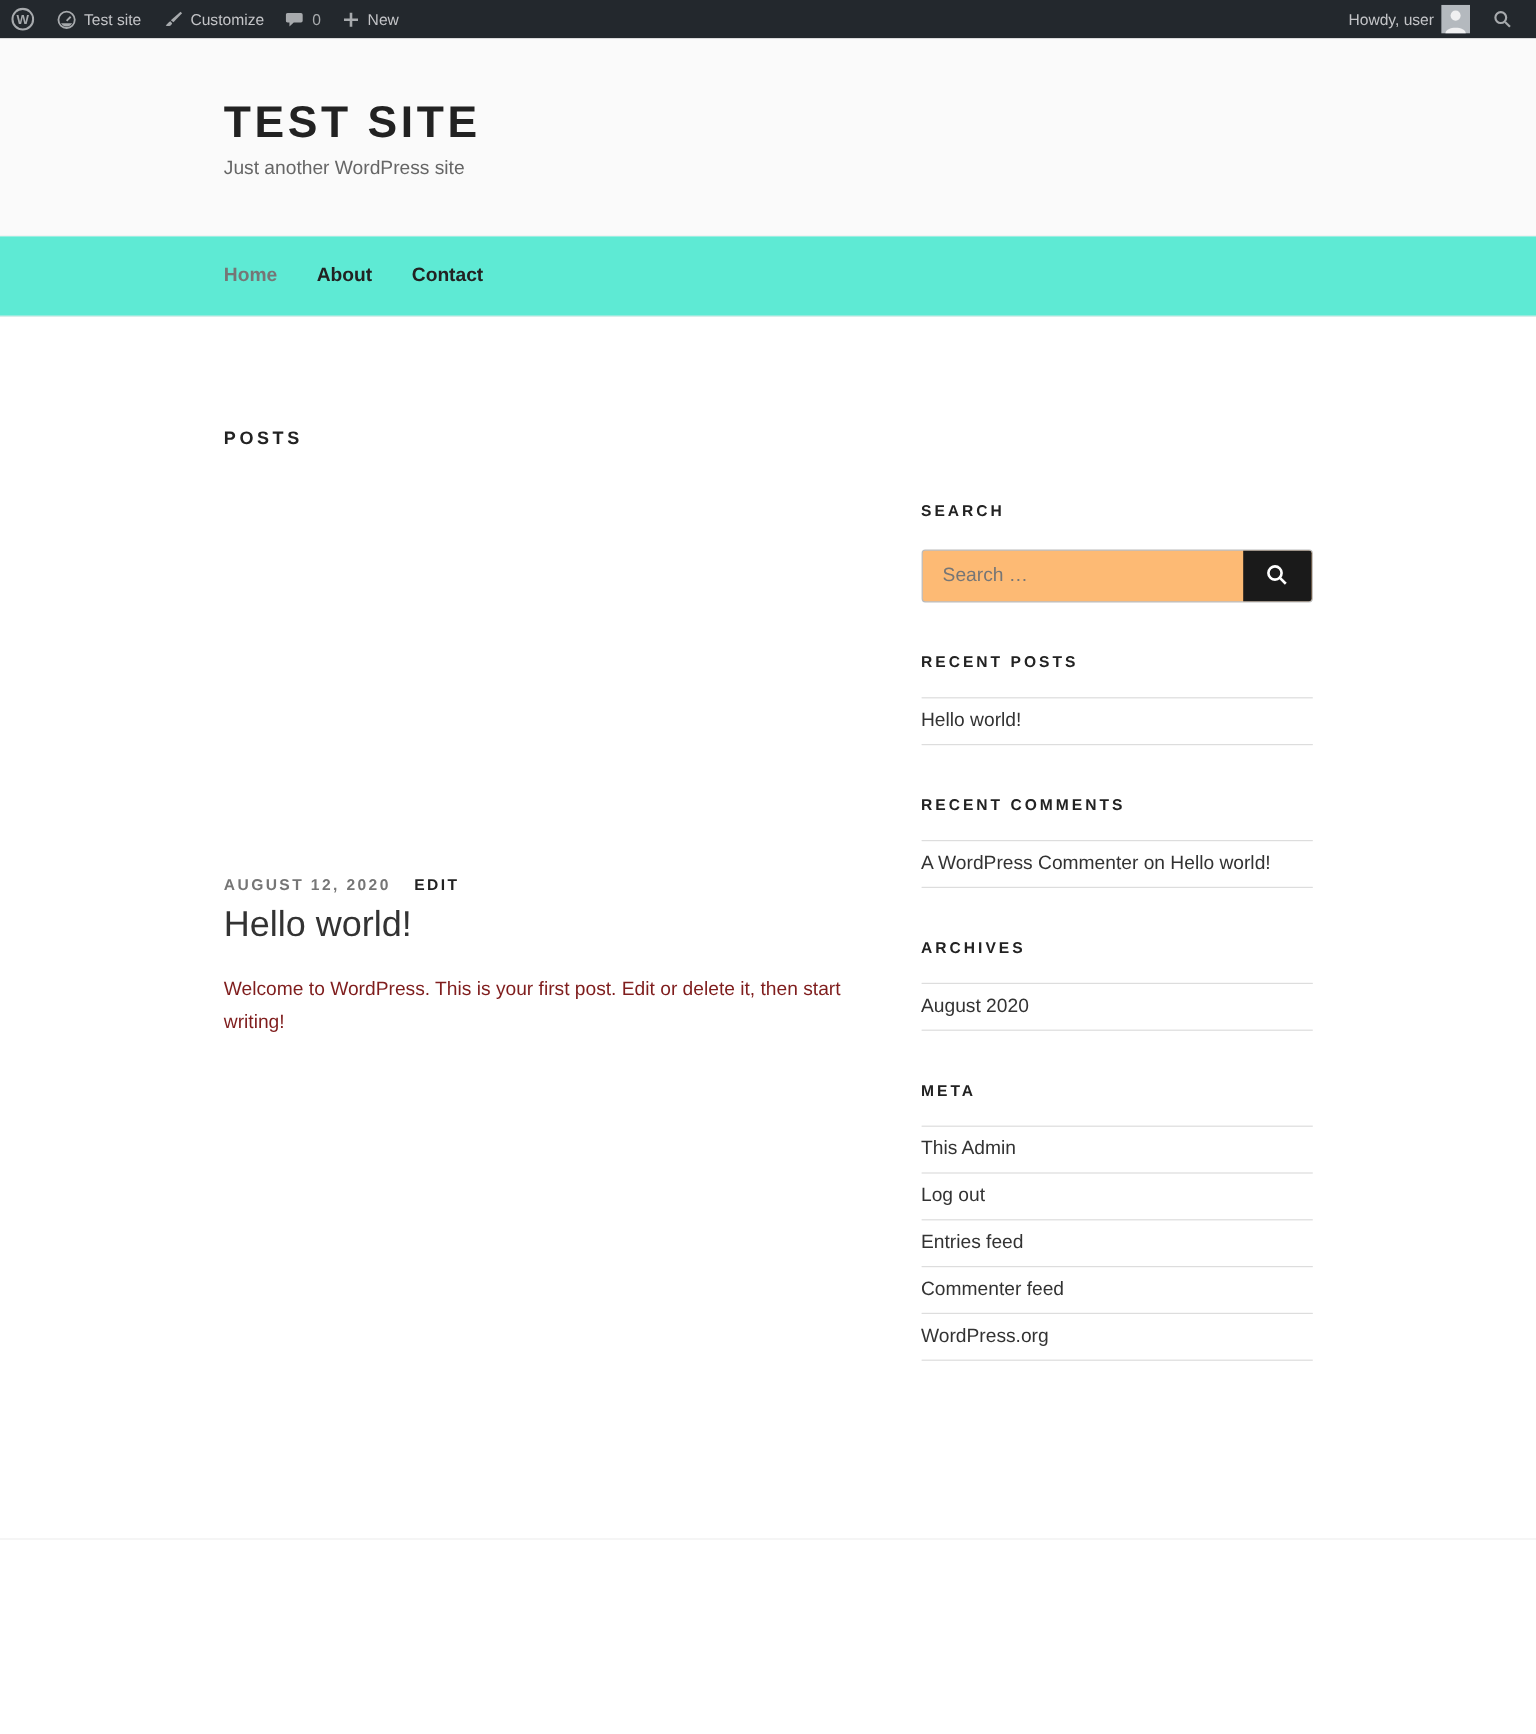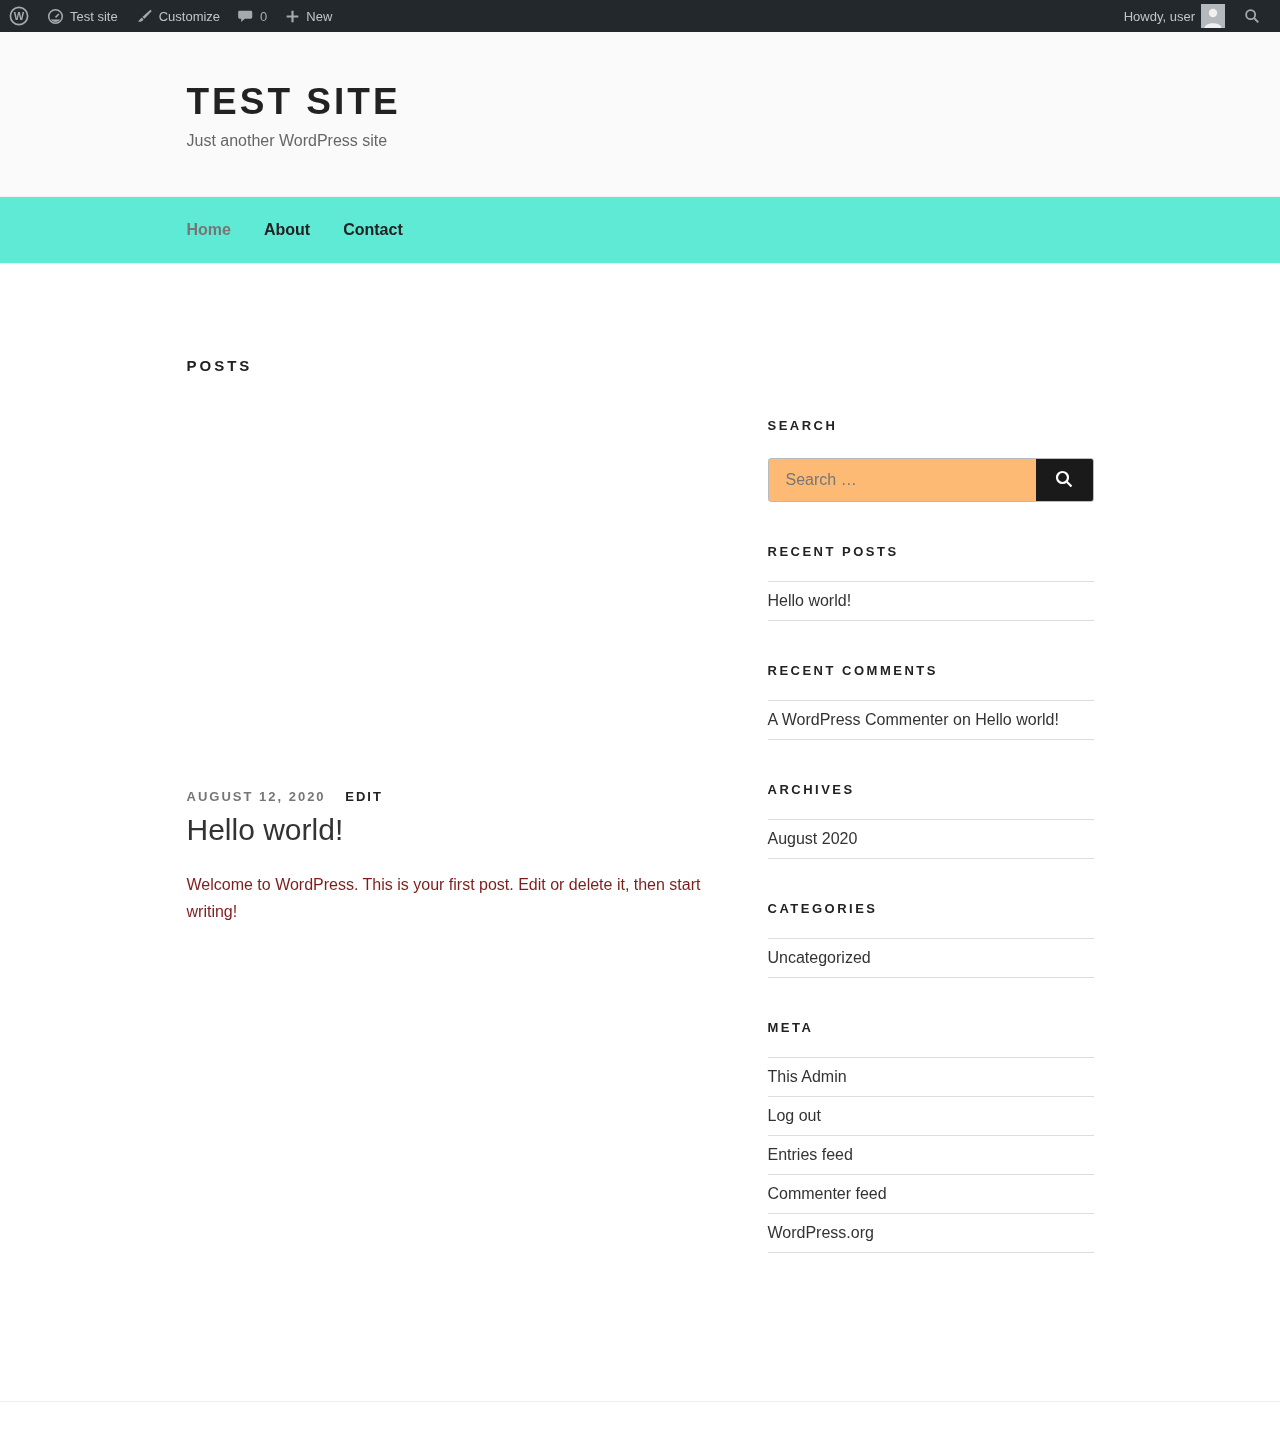--- a/index.html
+++ b/index.html
@@ -225,28 +225,20 @@
 
         <section class="widget">
           <h4 class="widget-title list-t">ARCHIVES</h4>
           <ul>
             <li>
               <a class="w-link">August 2020</a>
             </li>
           </ul>
         </section>
 
-        <section class="widget">
-          <h4 class="widget-title list-t">CATEGORIES</h4>
-          <ul>
-            <li>
-              <a class="w-link">Uncategorized</a>
-            </li>
-          </ul>
-        </section>
 
         <section class="widget">
           <h4 class="widget-title list-t">META</h4>
           <ul>
             <li>
               <a class="w-link">This Admin</a>
             </li>
             <li>
               <a class="w-link">Log out</a>
             </li>

